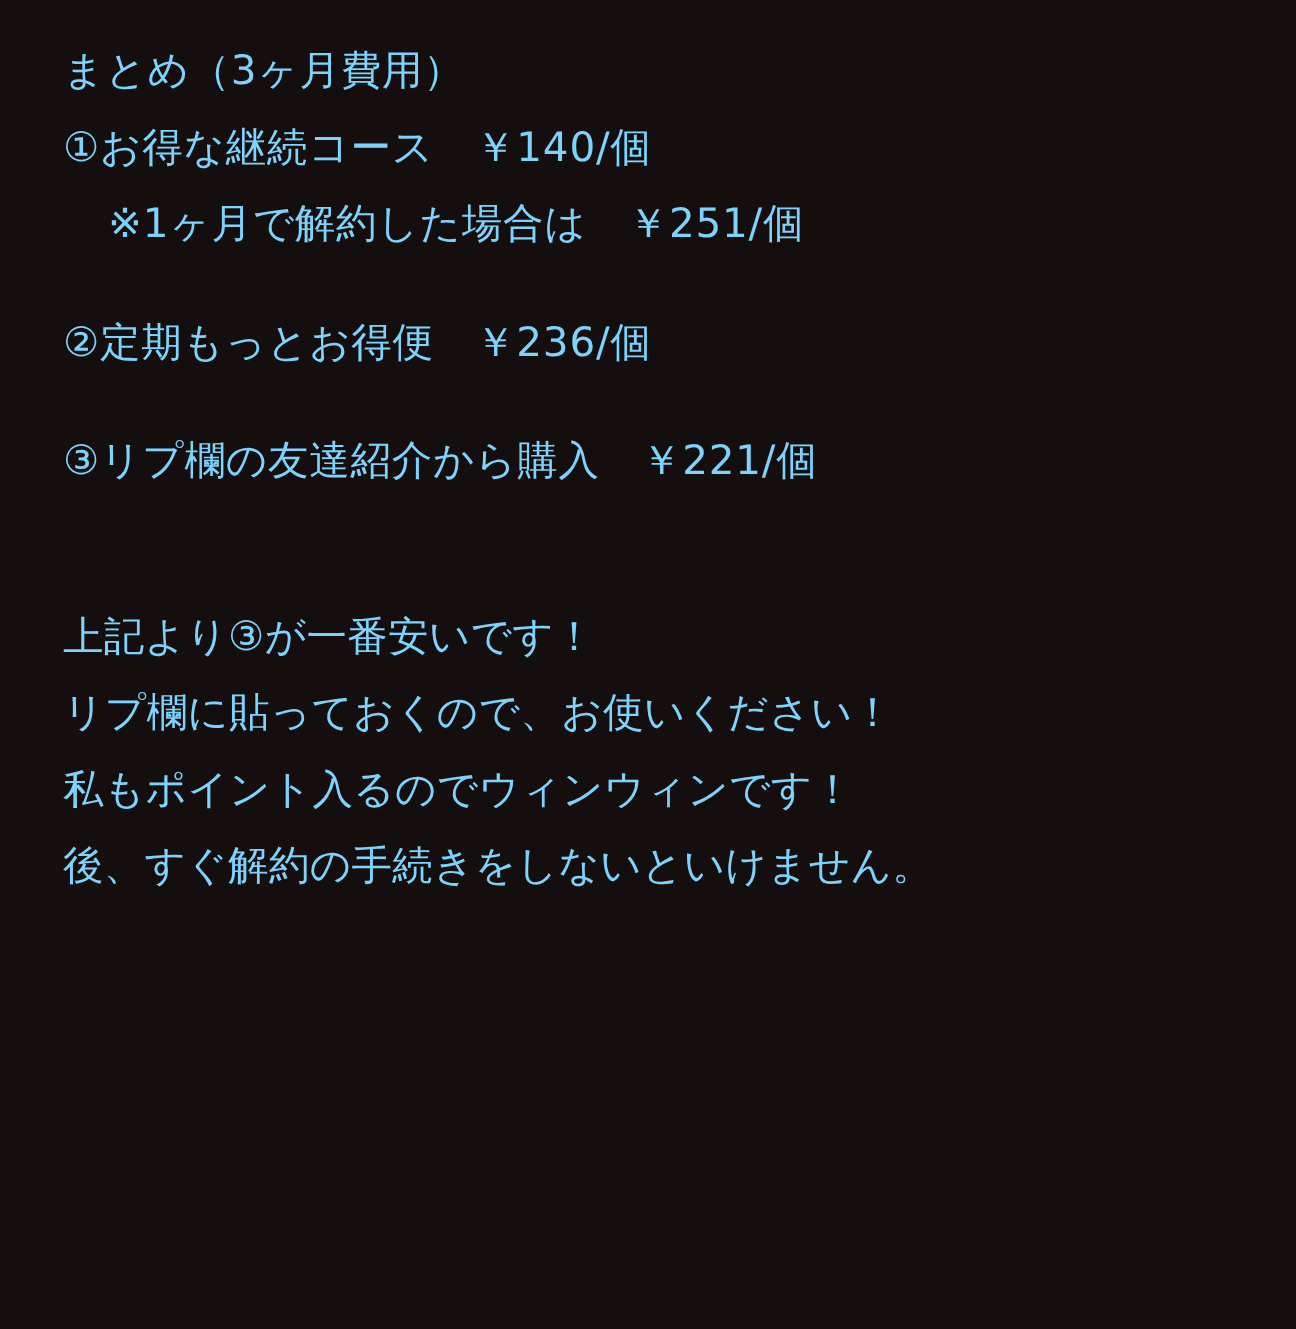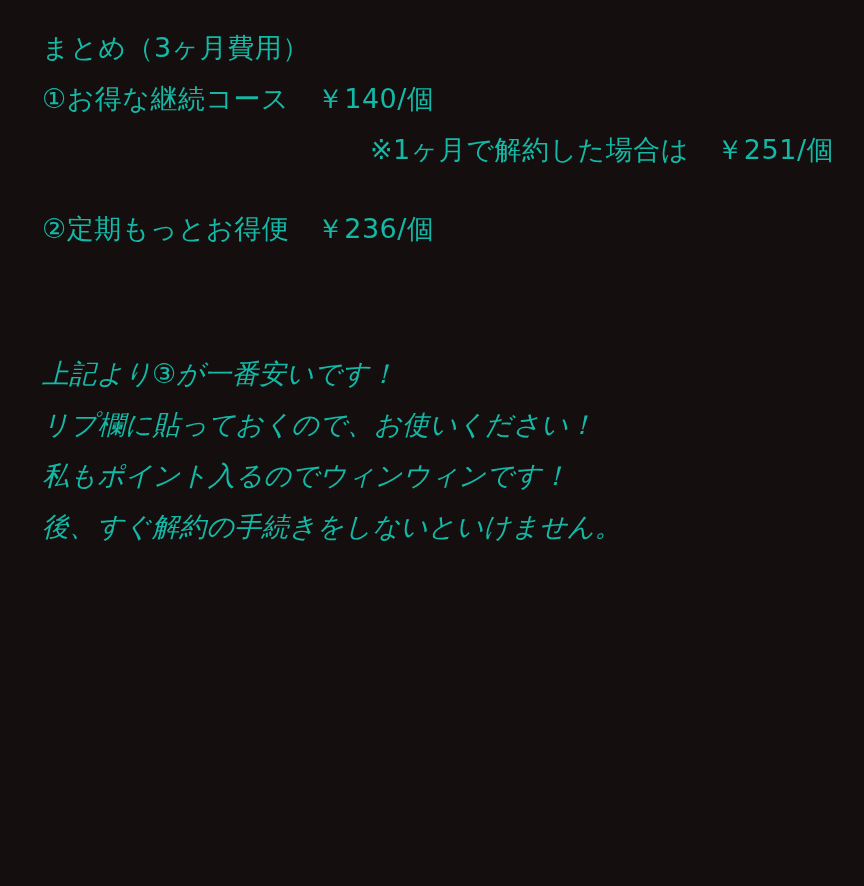--- a/index.html
+++ b/index.html
@@ -22,58 +22,57 @@
     padding: 22px 30px 0 42px;
   }
   .block {
     margin: 0;
   }
   .line {
     font-size: 27px;
     line-height: 50px;
     white-space: pre;
     letter-spacing: 0.5px;
-    color: #14b8a6;
+    color: #7dd3fc;
   }
   .line.indent {
     padding-left: 30px;
-    text-align: right;
   }
   .gap {
     height: 28px;
   }
   .gap-big {
     height: 66px;
   }
   .summary .line {
     line-height: 51px;
   }
   .closing .line {
     line-height: 51px;
     letter-spacing: 0.2px;
-    font-style: italic;
   }
 </style>
 </head>
 <body>
 
 <div class="page">
 
   <div class="block summary">
     <div class="line">まとめ（3ヶ月費用）</div>
 
     <div class="line">①お得な継続コース　￥140/個</div>
     <div class="line indent">※1ヶ月で解約した場合は　￥251/個</div>
 
     <div class="gap"></div>
 
     <div class="line">②定期もっとお得便　￥236/個</div>
 
     <div class="gap"></div>
 
+    <div class="line">③リプ欄の友達紹介から購入　￥221/個</div>
   </div>
 
   <div class="gap-big"></div>
 
   <div class="block closing">
     <div class="line">上記より③が一番安いです！</div>
     <div class="line">リプ欄に貼っておくので、お使いください！</div>
     <div class="line">私もポイント入るのでウィンウィンです！</div>
     <div class="line">後、すぐ解約の手続きをしないといけません。</div>
   </div>

